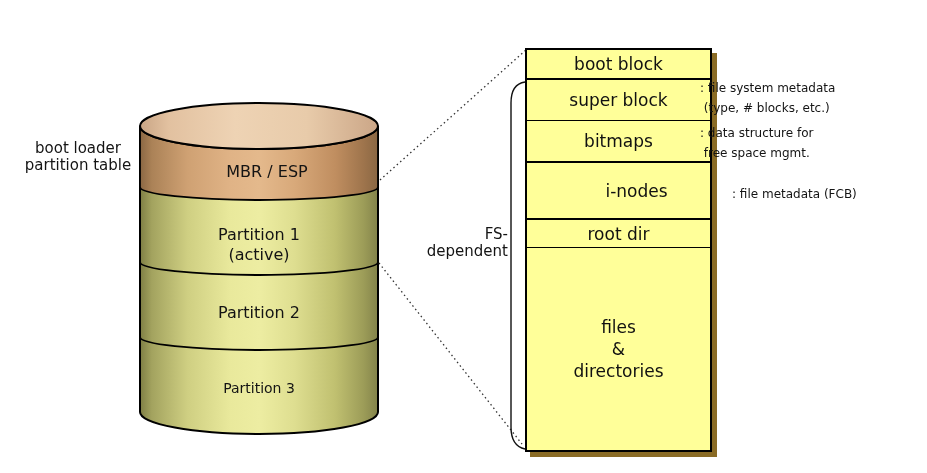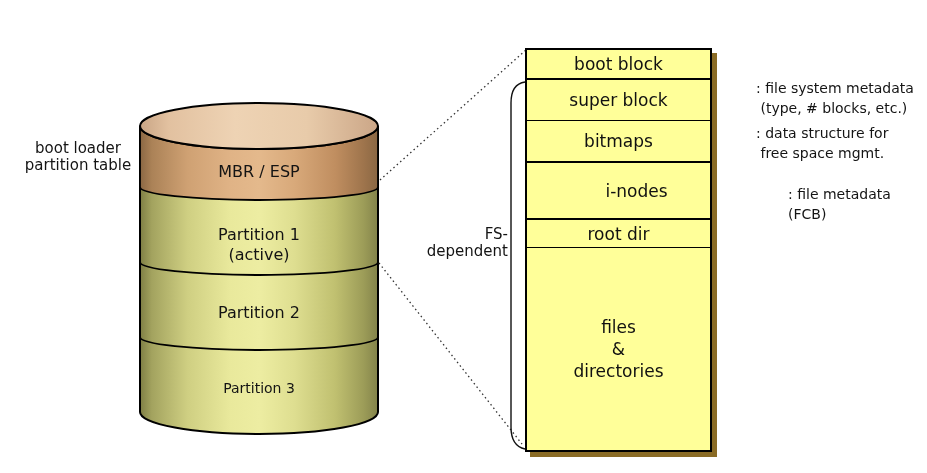--- a/index.html
+++ b/index.html
@@ -7,21 +7,21 @@
     position:relative;width:927px;height:473px;background:#ffffff;overflow:hidden;
     font-family:"DejaVu Sans","Liberation Sans",sans-serif;color:#111;
   }
   #scene{position:absolute;left:0;top:0;}
   .lbl{position:absolute;white-space:pre-line;color:#141414;}
   .center{text-align:center;}
   .right{text-align:right;}
 
   
   #boot-loader-label{left:14px;top:140px;width:128px;font-size:15px;line-height:17px;}
-  #mbr-label{left:140px;top:162px;width:238px;font-size:16px;}
+  #mbr-label{left:148px;top:162px;width:238px;font-size:16px;}
   #p1-label{left:140px;top:225px;width:238px;font-size:16px;line-height:20px;}
   #p2-label{left:140px;top:303px;width:238px;font-size:16px;}
   #p3-label{left:140px;top:380px;width:238px;font-size:14px;}
   #fs-dependent-label{left:416px;top:226px;width:92px;font-size:15px;line-height:17px;}
 
   
   #fs-stack{
     position:absolute;left:525px;top:48px;width:187px;height:404px;
     box-sizing:border-box;border:2px solid #000;background:#ffff99;
     box-shadow:5px 5px 0 #8a6b25;
@@ -33,21 +33,21 @@
     text-align:center;line-height:22px;flex:0 0 auto;
   }
   #row-boot{height:30px;border-bottom:2px solid #000;}
   #row-super{height:41px;border-bottom:1px solid #000;}
   #row-bitmaps{height:42px;border-bottom:2px solid #000;}
   #row-inodes{height:57px;border-bottom:2px solid #000;padding-left:36px;}
   #row-rootdir{height:28px;border-bottom:1px solid #000;}
   #row-files{flex:1 1 auto;}
 
   
-  .anno{position:absolute;left:756px;font-size:14px;line-height:20px;white-space:pre-line;color:#141414;}
+  .anno{position:absolute;left:700px;font-size:12px;line-height:20px;white-space:pre-line;color:#141414;}
   #anno-super{top:78px;}
   #anno-bitmaps{top:123px;}
   #anno-inodes{top:184px;padding-left:32px;}
 </style>
 </head>
 <body>
 
 <div id="canvas">
 
   <svg id="scene" width="927" height="473" viewBox="0 0 927 473">

